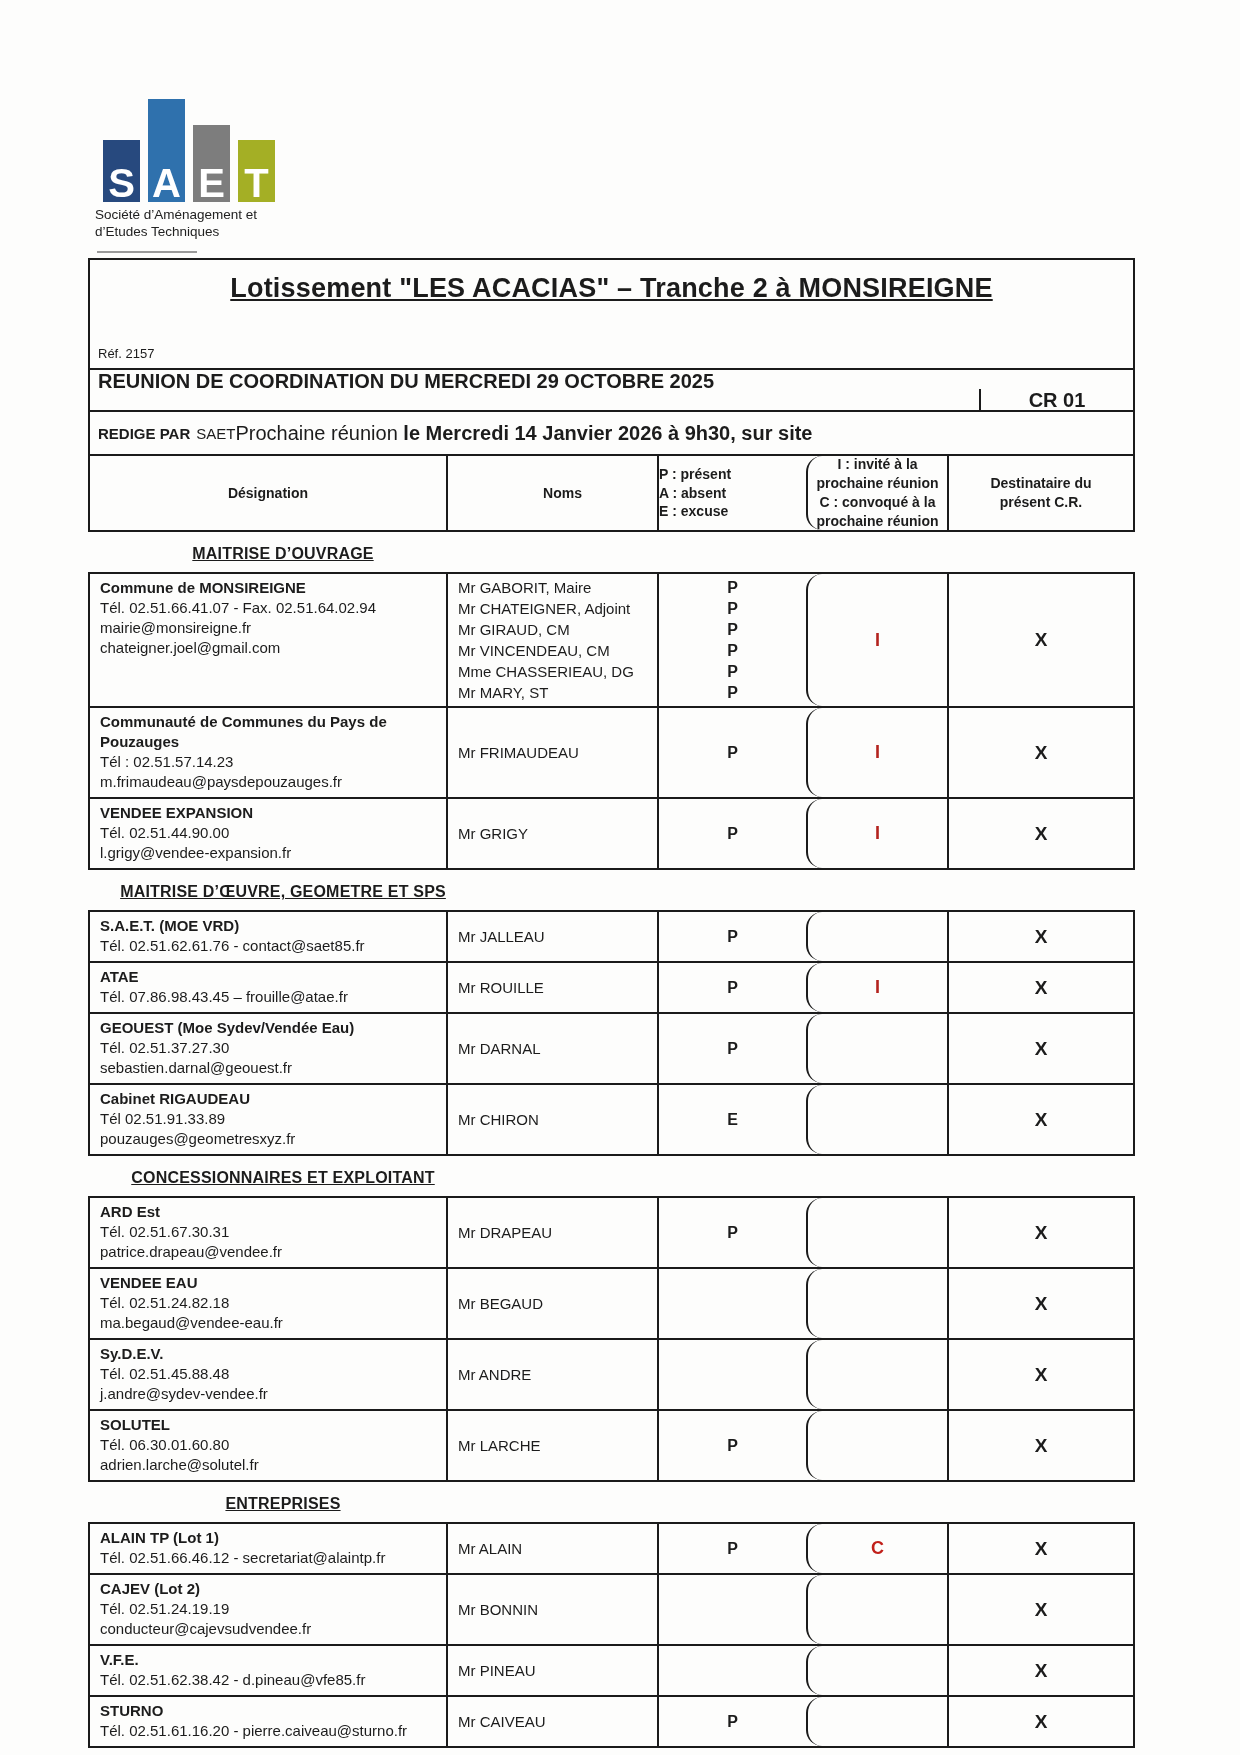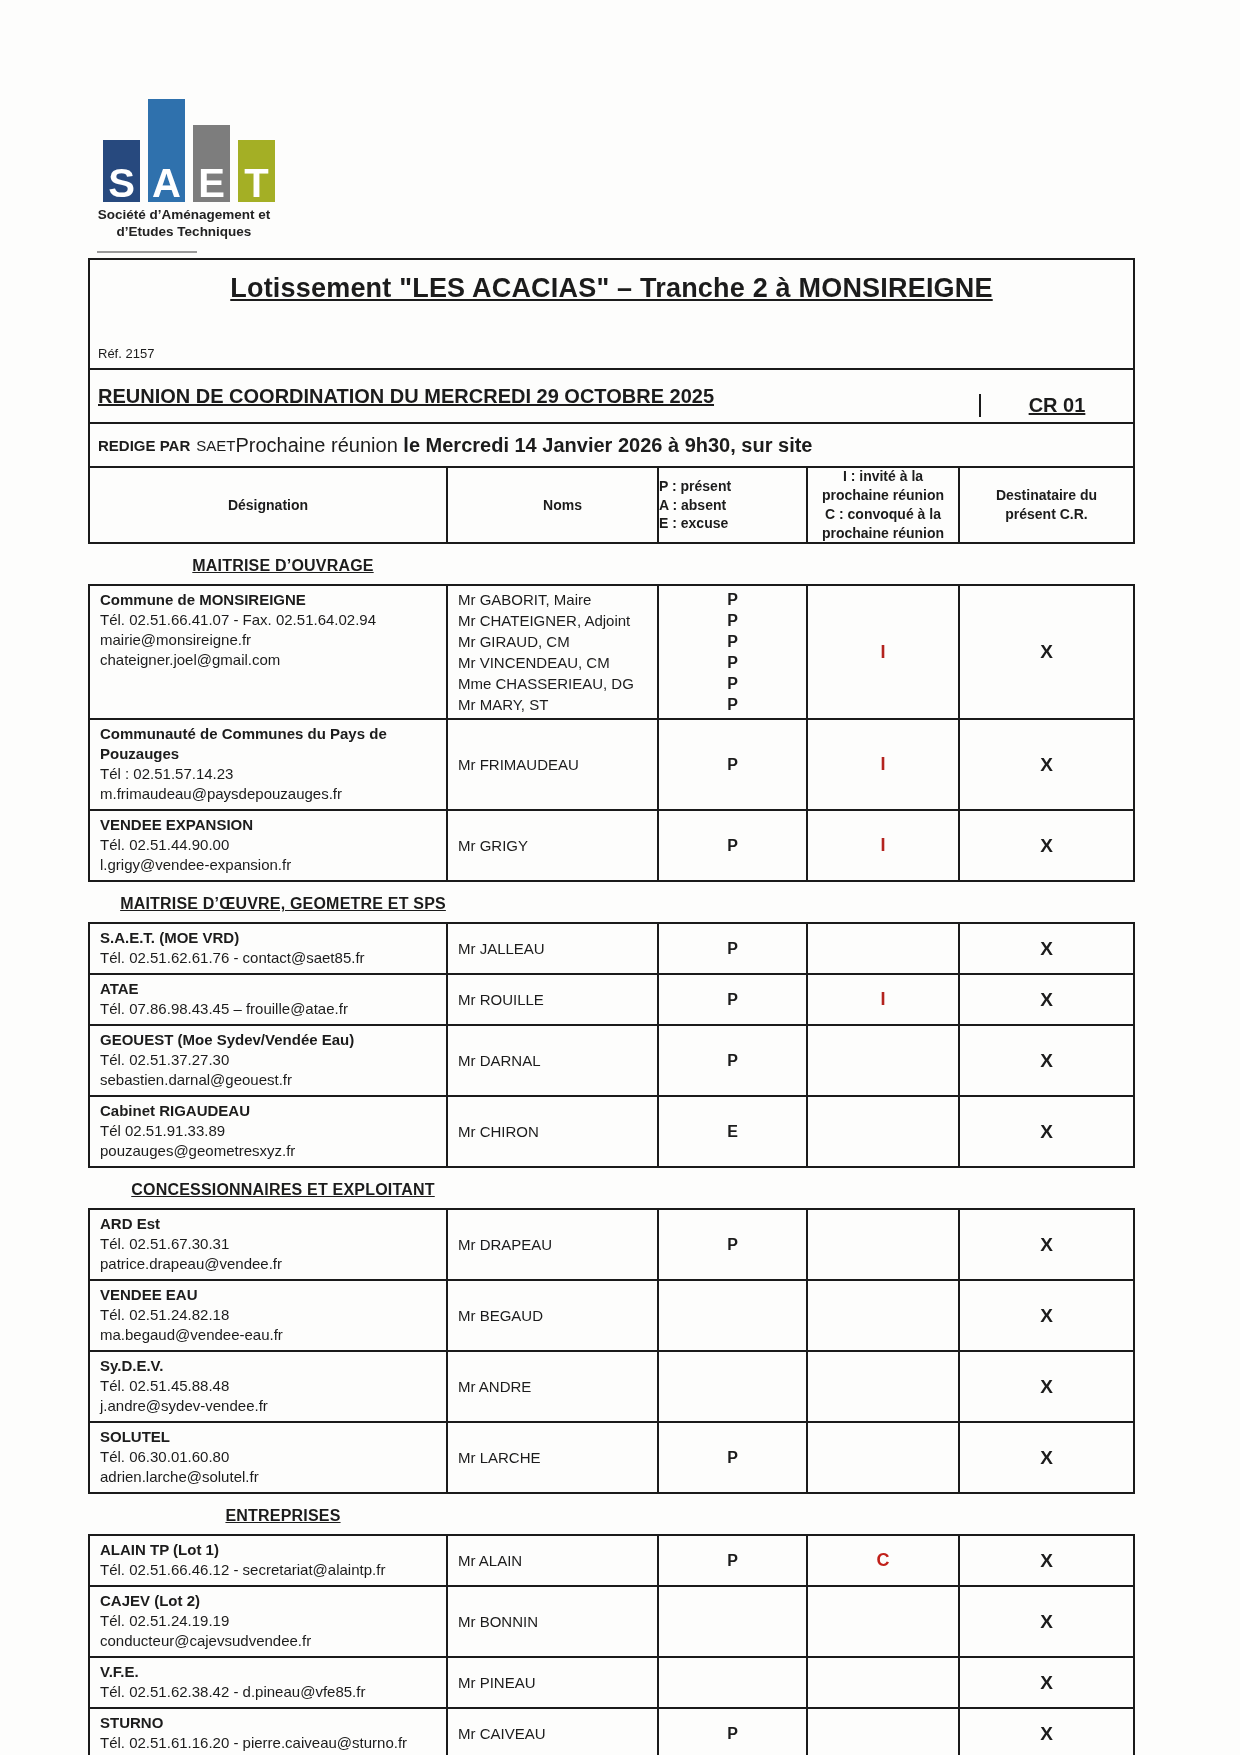--- a/index.html
+++ b/index.html
@@ -16,52 +16,52 @@
   .logo-block{position:absolute;left:95px;top:100px;width:185px;}
   .logo-bars{display:flex;align-items:flex-end;gap:8px;height:102px;margin-left:8px;}
   .logo-bars .bar{
     width:37px;display:flex;align-items:flex-end;justify-content:center;
     color:#fff;font-weight:bold;font-size:40px;line-height:0.9;padding-bottom:1px;
   }
   .logo-bars div.bar:nth-of-type(1){height:61px;}
   .logo-bars div.bar:nth-of-type(2){height:102px;}
   .logo-bars div.bar:nth-of-type(3){height:76px;}
   .logo-bars div.bar:nth-of-type(4){height:61px;}
-  .logo-caption{margin-top:5px;width:178px;text-align:center;font-size:13.5px;font-weight:bold;line-height:1.25;color:#222;}
+  .logo-caption{margin-top:5px;width:178px;text-align:left;font-size:13.5px;font-weight:normal;line-height:1.25;color:#222;}
   .logo-rule{width:100px;border-top:2px solid #9a9a9a;margin-top:10px;margin-left:2px;}
 
   
   .doc{position:absolute;left:88px;top:258px;width:1047px;}
   .box{border:2px solid #1b1b1b;background:transparent;box-sizing:border-box;}
   .box + .box{margin-top:-2px;}
 
   .title-box{height:112px;position:relative;}
   .doc-title{margin-top:13px;text-align:center;font-size:27px;font-weight:bold;text-decoration:underline;letter-spacing:0.2px;}
   .doc-ref{position:absolute;left:8px;bottom:7px;font-size:13px;}
 
-  .meeting-row{height:56px;display:flex;align-items:center;text-decoration:underline;}
+  .meeting-row{height:44px;display:flex;align-items:flex-start;}
   .meeting-title{flex:1;display:flex;align-items:center;padding-left:8px;font-size:20px;font-weight:bold;}
   .cr-cell{width:152px;border-left:2px solid #1b1b1b;display:flex;align-items:center;justify-content:center;font-size:20px;font-weight:bold;margin-top:19px;}
 
   .redige-row{height:46px;display:flex;align-items:center;padding-left:8px;}
   .redige-label{font-size:15px;font-weight:bold;}
   .redige-value{font-size:15px;margin-left:6px;}
   .next-meeting{flex:1;text-align:left;font-size:20px;padding-right:60px;}
   .next-meeting .nm-bold{font-weight:bold;}
 
   
   .cols-row{height:78px;display:flex;align-items:stretch;}
   .hcell{display:flex;flex-direction:column;align-items:center;justify-content:center;
          font-size:14px;font-weight:bold;box-sizing:border-box;line-height:1.35;text-align:center;}
   .hcell.left-block{align-items:flex-start;}
   .hcell.left-block .legend-lines{text-align:left;}
   .c1{width:356px;}
   .c2{width:211px;border-left:2px solid #1b1b1b;padding-left:20px;}
   .c3{width:149px;border-left:2px solid #1b1b1b;}
-  .c4{width:152px;border-left:2px solid #1b1b1b;}
+  .c4{width:141px;border-left:2px solid #1b1b1b;border-radius:16px;}
   .c5{flex:1;border-left:2px solid #1b1b1b;}
 
   
   .heading-band{width:390px;display:flex;justify-content:center;padding:13px 0 9px 0;}
   .section-heading{font-size:16px;font-weight:bold;text-decoration:underline;letter-spacing:0.2px;}
 
   .tbl .row{display:flex;align-items:stretch;}
   .tbl div.row{border-top:2px solid #1b1b1b;}
   .tbl div.row:nth-of-type(1){border-top:none;}
 

